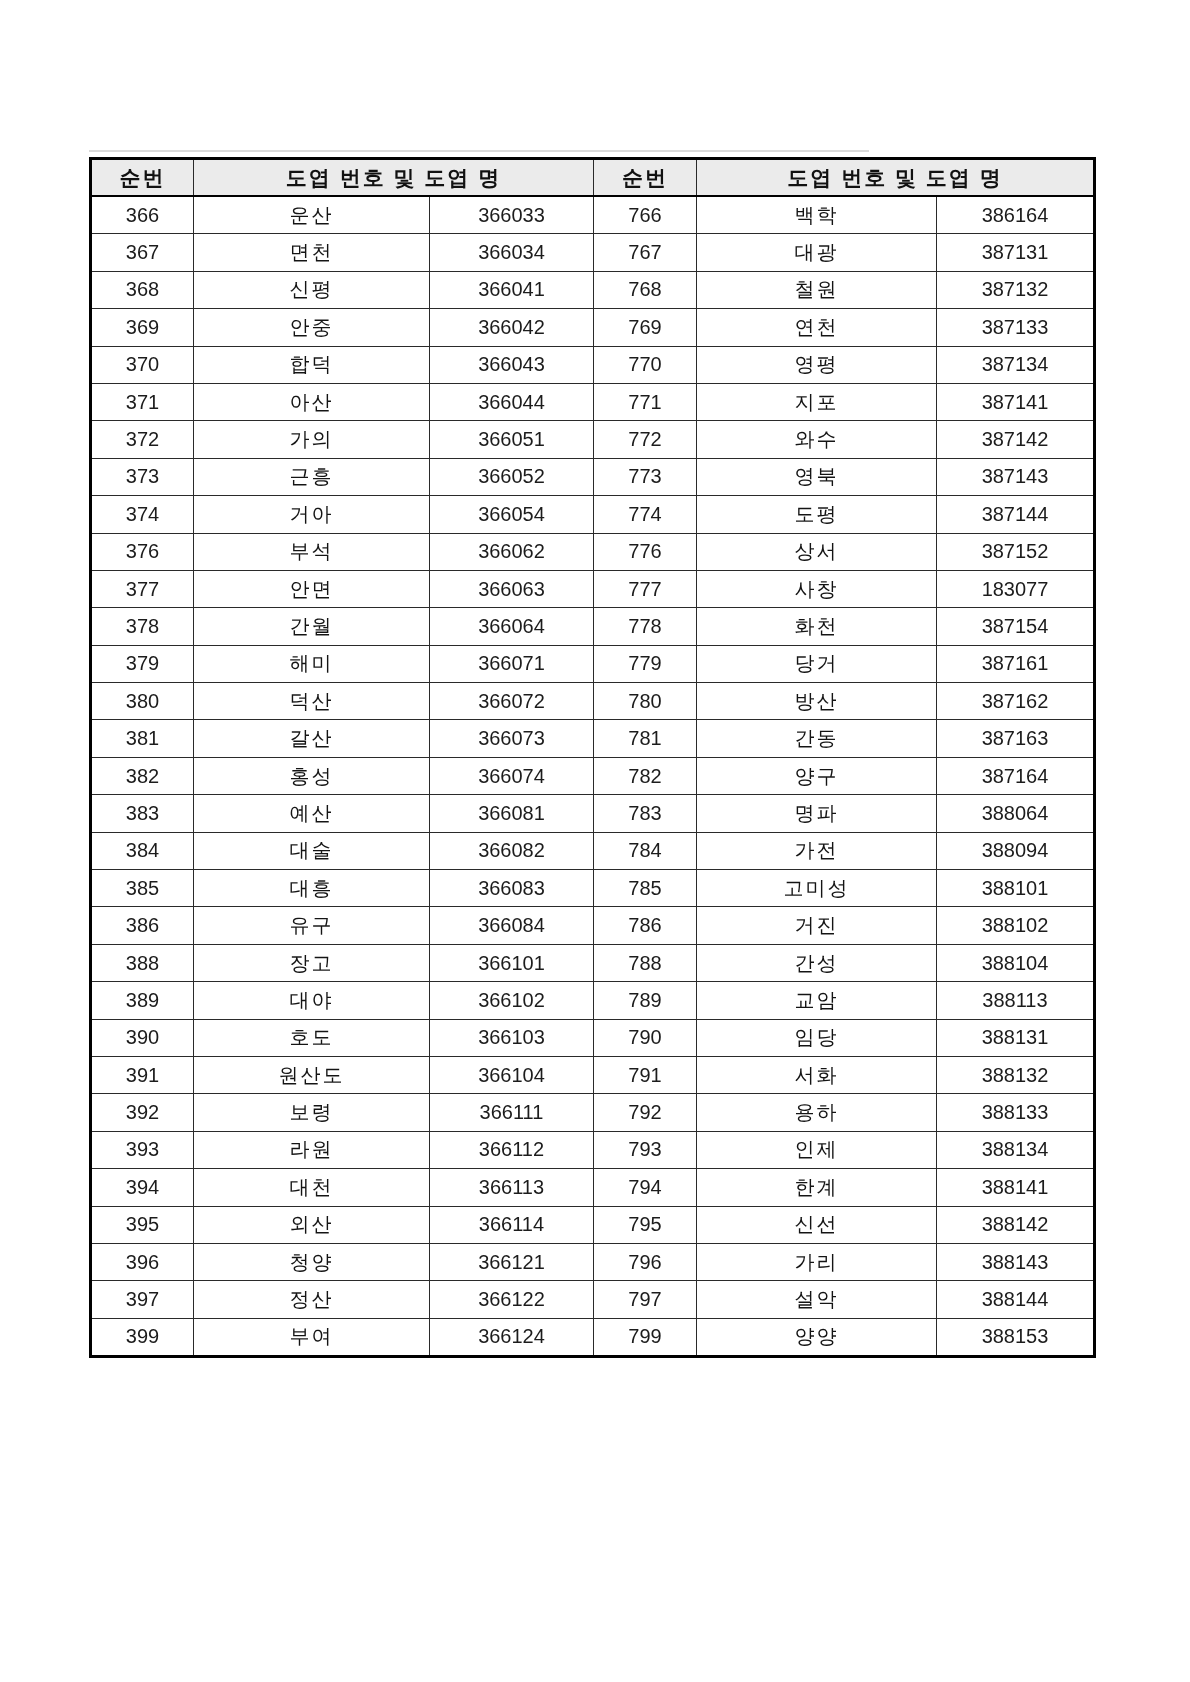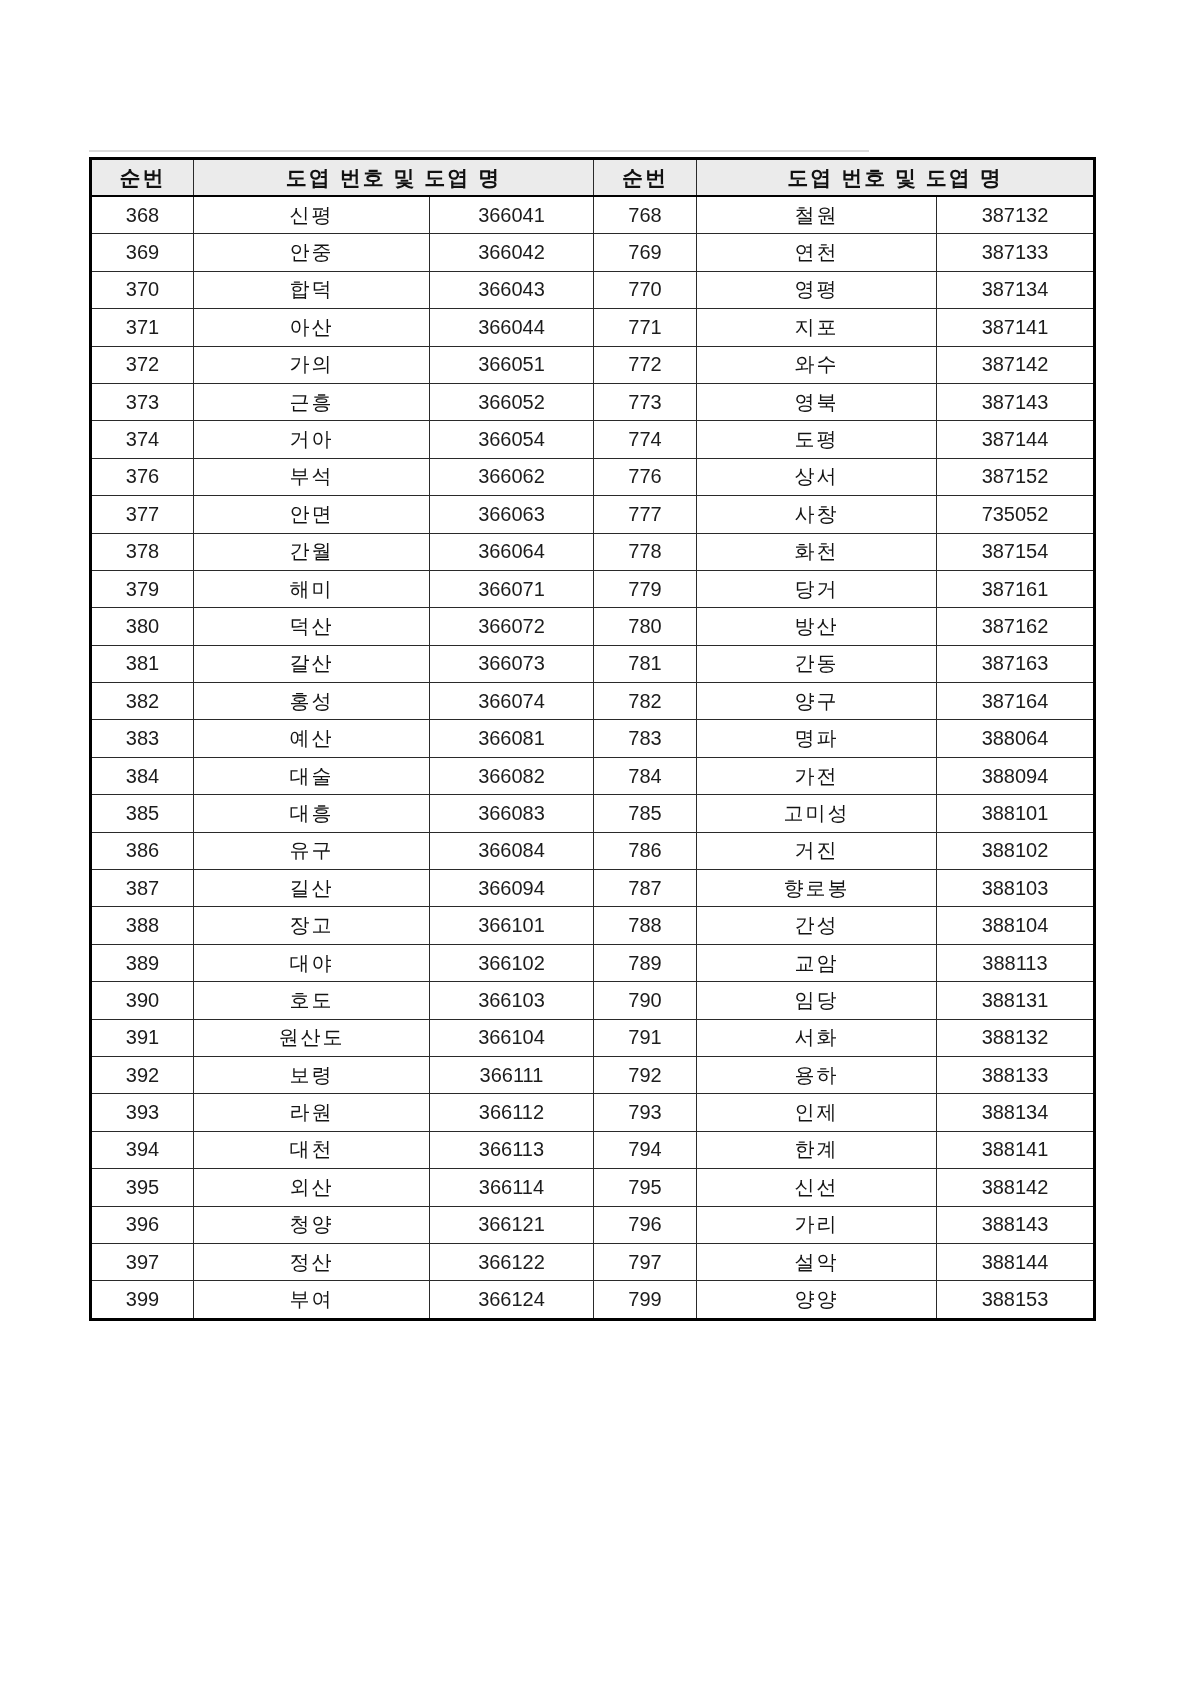--- a/index.html
+++ b/index.html
@@ -90,20 +90,36 @@
     <thead>
       <tr>
         <th>순번</th>
         <th colspan="2">도엽 번호 및 도엽 명</th>
         <th>순번</th>
         <th colspan="2">도엽 번호 및 도엽 명</th>
       </tr>
     </thead>
     <tbody id="table-body">
         <tr>
+          <td class="cell-seq">366</td>
+          <td class="cell-name">운산</td>
+          <td class="cell-code">366033</td>
+          <td class="cell-seq">766</td>
+          <td class="cell-name">백학</td>
+          <td class="cell-code">386164</td>
+        </tr>
+        <tr>
+          <td class="cell-seq">367</td>
+          <td class="cell-name">면천</td>
+          <td class="cell-code">366034</td>
+          <td class="cell-seq">767</td>
+          <td class="cell-name">대광</td>
+          <td class="cell-code">387131</td>
+        </tr>
+        <tr>
           <td class="cell-seq">368</td>
           <td class="cell-name">신평</td>
           <td class="cell-code">366041</td>
           <td class="cell-seq">768</td>
           <td class="cell-name">철원</td>
           <td class="cell-code">387132</td>
         </tr>
         <tr>
           <td class="cell-seq">369</td>
           <td class="cell-name">안중</td>
@@ -159,21 +175,21 @@
           <td class="cell-seq">776</td>
           <td class="cell-name">상서</td>
           <td class="cell-code">387152</td>
         </tr>
         <tr>
           <td class="cell-seq">377</td>
           <td class="cell-name">안면</td>
           <td class="cell-code">366063</td>
           <td class="cell-seq">777</td>
           <td class="cell-name">사창</td>
-          <td class="cell-code">735052</td>
+          <td class="cell-code">183077</td>
         </tr>
         <tr>
           <td class="cell-seq">378</td>
           <td class="cell-name">간월</td>
           <td class="cell-code">366064</td>
           <td class="cell-seq">778</td>
           <td class="cell-name">화천</td>
           <td class="cell-code">387154</td>
         </tr>
         <tr>
@@ -234,28 +250,20 @@
         </tr>
         <tr>
           <td class="cell-seq">386</td>
           <td class="cell-name">유구</td>
           <td class="cell-code">366084</td>
           <td class="cell-seq">786</td>
           <td class="cell-name">거진</td>
           <td class="cell-code">388102</td>
         </tr>
         <tr>
-          <td class="cell-seq">387</td>
-          <td class="cell-name">길산</td>
-          <td class="cell-code">366094</td>
-          <td class="cell-seq">787</td>
-          <td class="cell-name">향로봉</td>
-          <td class="cell-code">388103</td>
-        </tr>
-        <tr>
           <td class="cell-seq">388</td>
           <td class="cell-name">장고</td>
           <td class="cell-code">366101</td>
           <td class="cell-seq">788</td>
           <td class="cell-name">간성</td>
           <td class="cell-code">388104</td>
         </tr>
         <tr>
           <td class="cell-seq">389</td>
           <td class="cell-name">대야</td>

